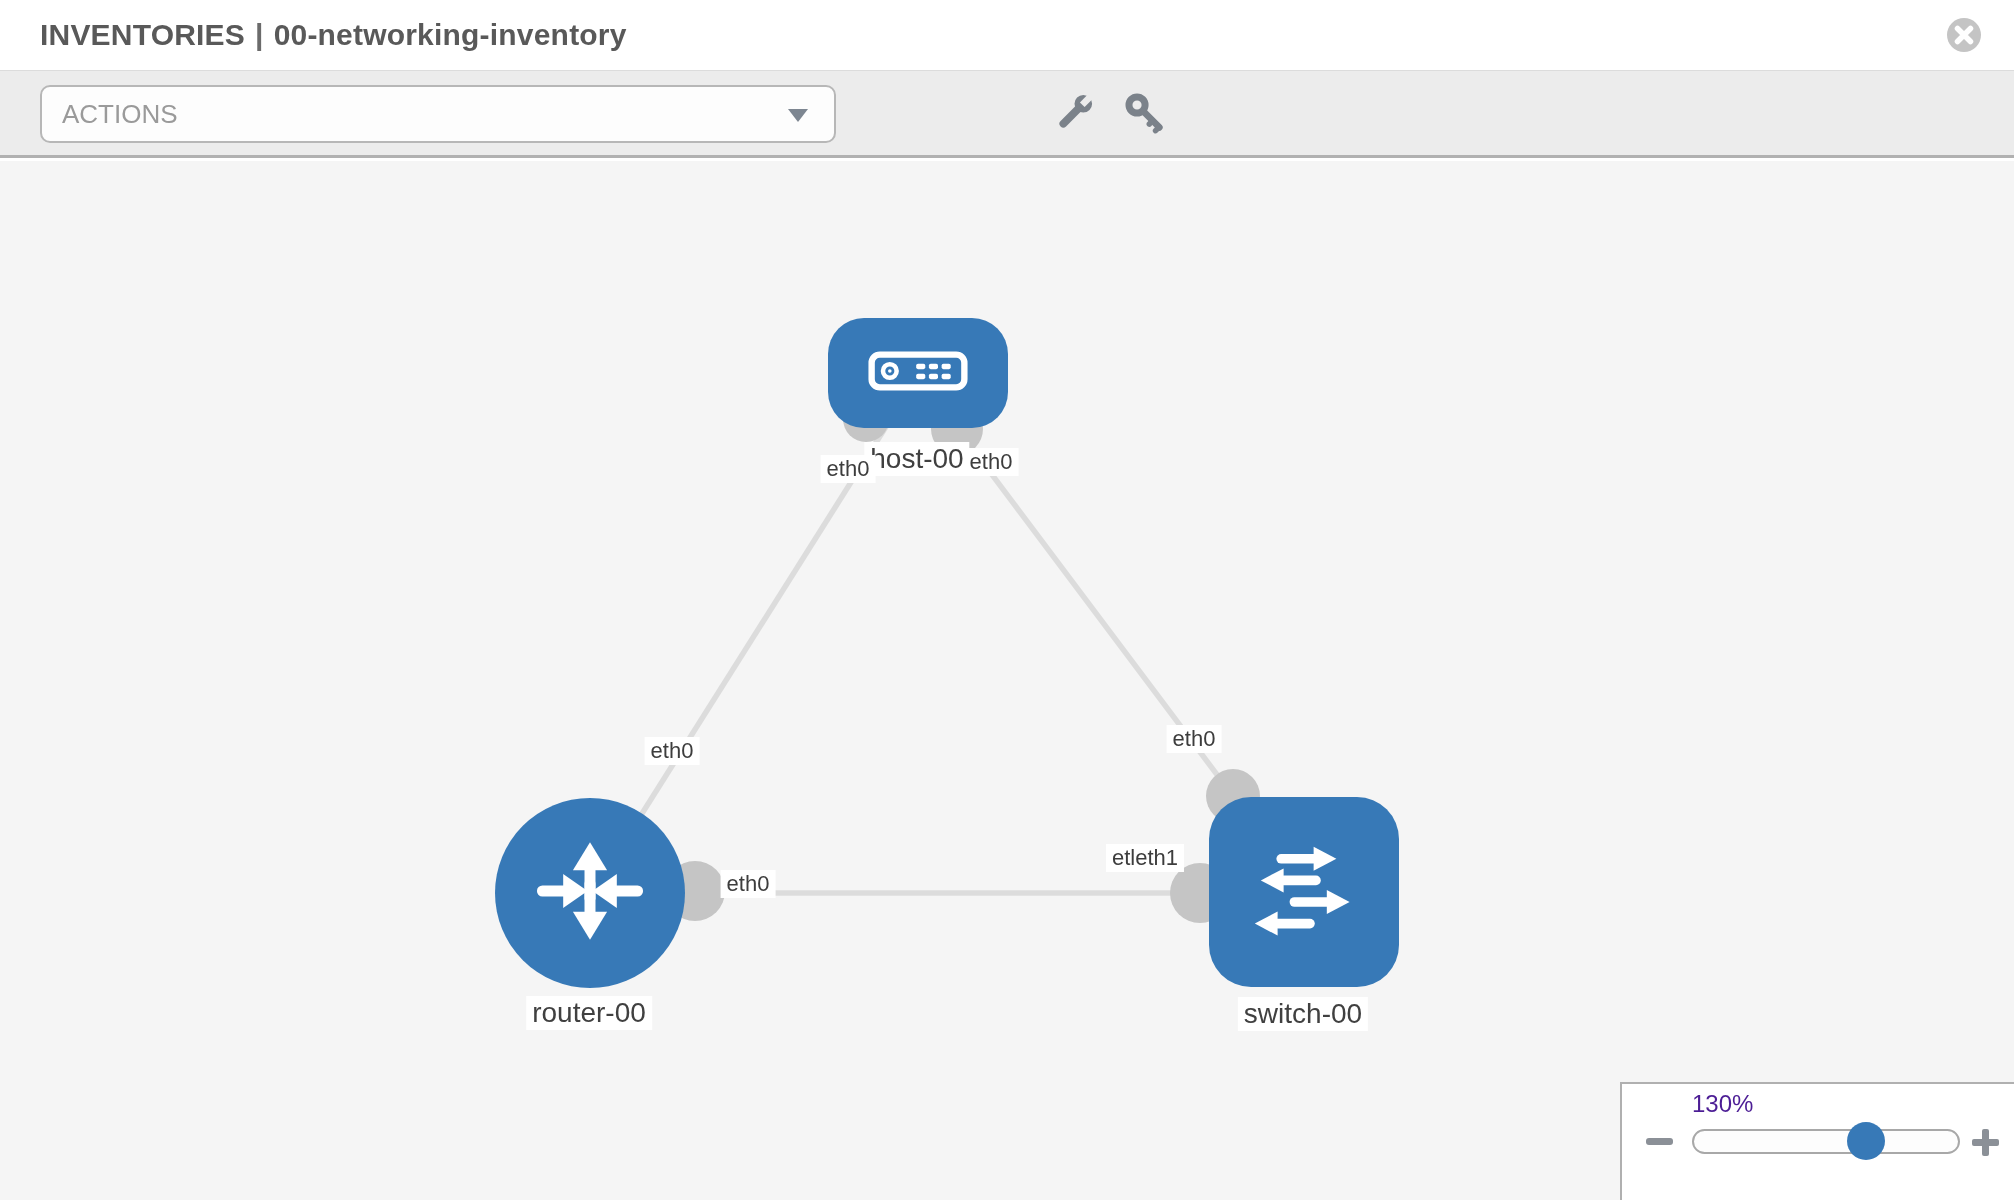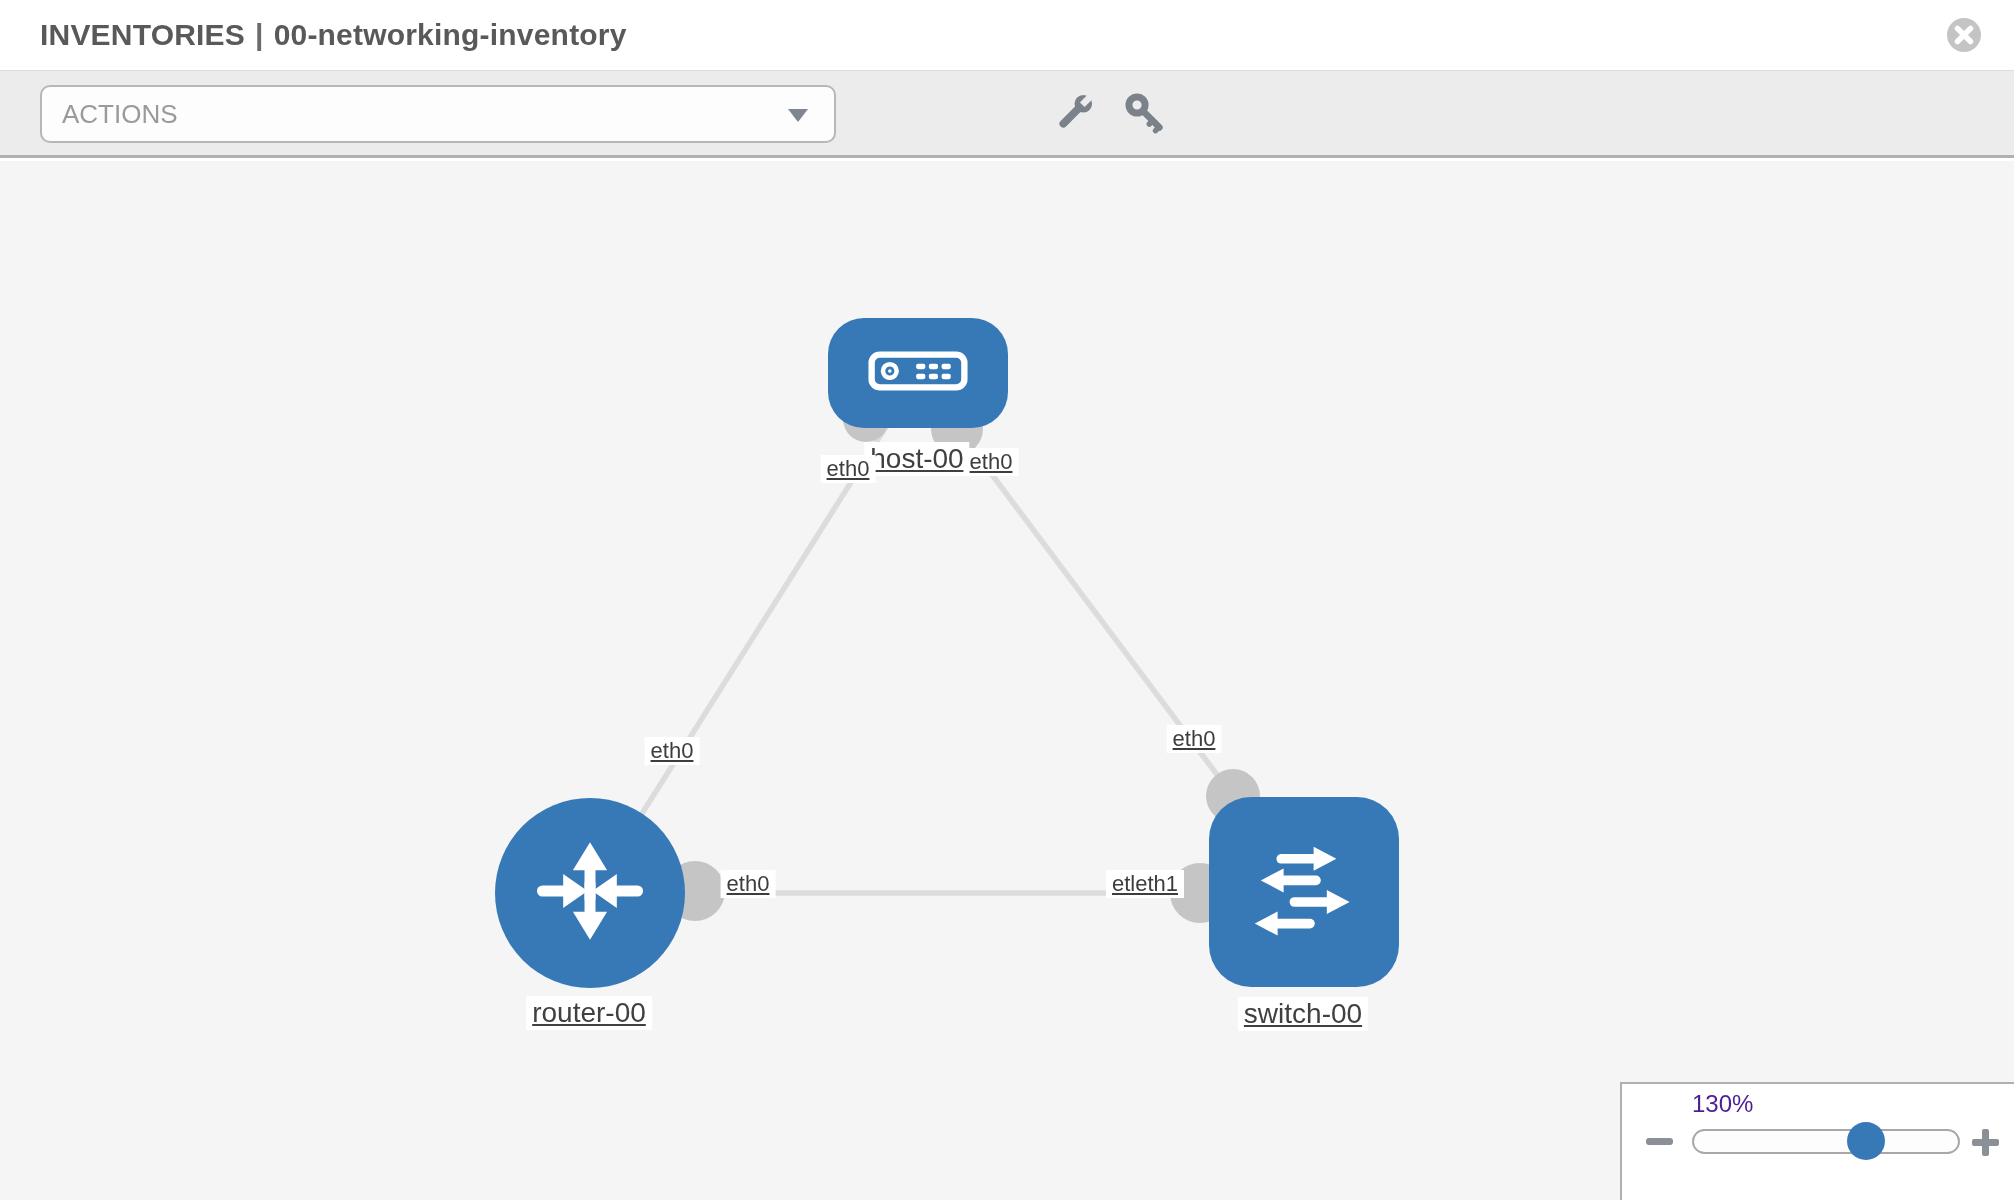--- a/index.html
+++ b/index.html
@@ -37,33 +37,33 @@
     background:#f5f5f5; }
   .links-layer { position:absolute; left:0; top:0; z-index:1; }
 
   .node { position:absolute; z-index:3; display:flex; align-items:center;
     justify-content:center; background:#3779b7; cursor:pointer; }
   .node-host   { left:828px; top:157px; width:180px; height:110px; border-radius:36px; }
   .node-router { left:495px; top:637px; width:190px; height:190px; border-radius:50%; }
   .node-switch { left:1209px; top:636px; width:190px; height:190px; border-radius:42px; }
 
   .glabel { position:absolute; z-index:4; transform:translateX(-50%);
-    background:#fff; padding:1px 6px; white-space:nowrap; color:#4c4c4c;text-decoration:underline; }
+    background:#fff; padding:1px 6px; white-space:nowrap; color:#4c4c4c; }
   .node-label { font-size:28px; color:#404040; }
   .if-label   { font-size:22px; color:#3d3d3d; }
 
   .lbl-host    { left:917px; top:281px; }
   .lbl-router  { left:589px; top:835px;text-align:center; }
   .lbl-switch  { left:1303px; top:836px;text-align:right; }
   .lbl-host-eth-left  { left:848px; top:294px; }
   .lbl-host-eth-right { left:991px; top:287px; }
   .lbl-l1-router-end  { left:672px; top:576px; }
   .lbl-l2-switch-end  { left:1194px; top:564px; }
   .lbl-l3-router-end  { left:748px; top:709px; }
-  .lbl-l3-switch-end  { left:1145px; top:709px; }
+  .lbl-l3-switch-end  { left:1145px; top:683px; }
 
   
   .zoom-panel { position:absolute; left:1620px; top:921px; width:395px; height:120px;
     background:#fff; border-left:2px solid #b0b0b0; border-top:2px solid #b0b0b0;
     z-index:10; }
   .zoom-panel:after { content:""; position:absolute; left:-2px; top:118px;
     width:395px; height:160px; background:#fff; border-left:2px solid #b0b0b0; }
   .zoom-value { position:absolute; left:70px; top:6px; width:268px;
     font-size:24px; color:#4c1d95; }
   .zoom-minus { position:absolute; left:24px; top:54px; width:27px; height:7px;

